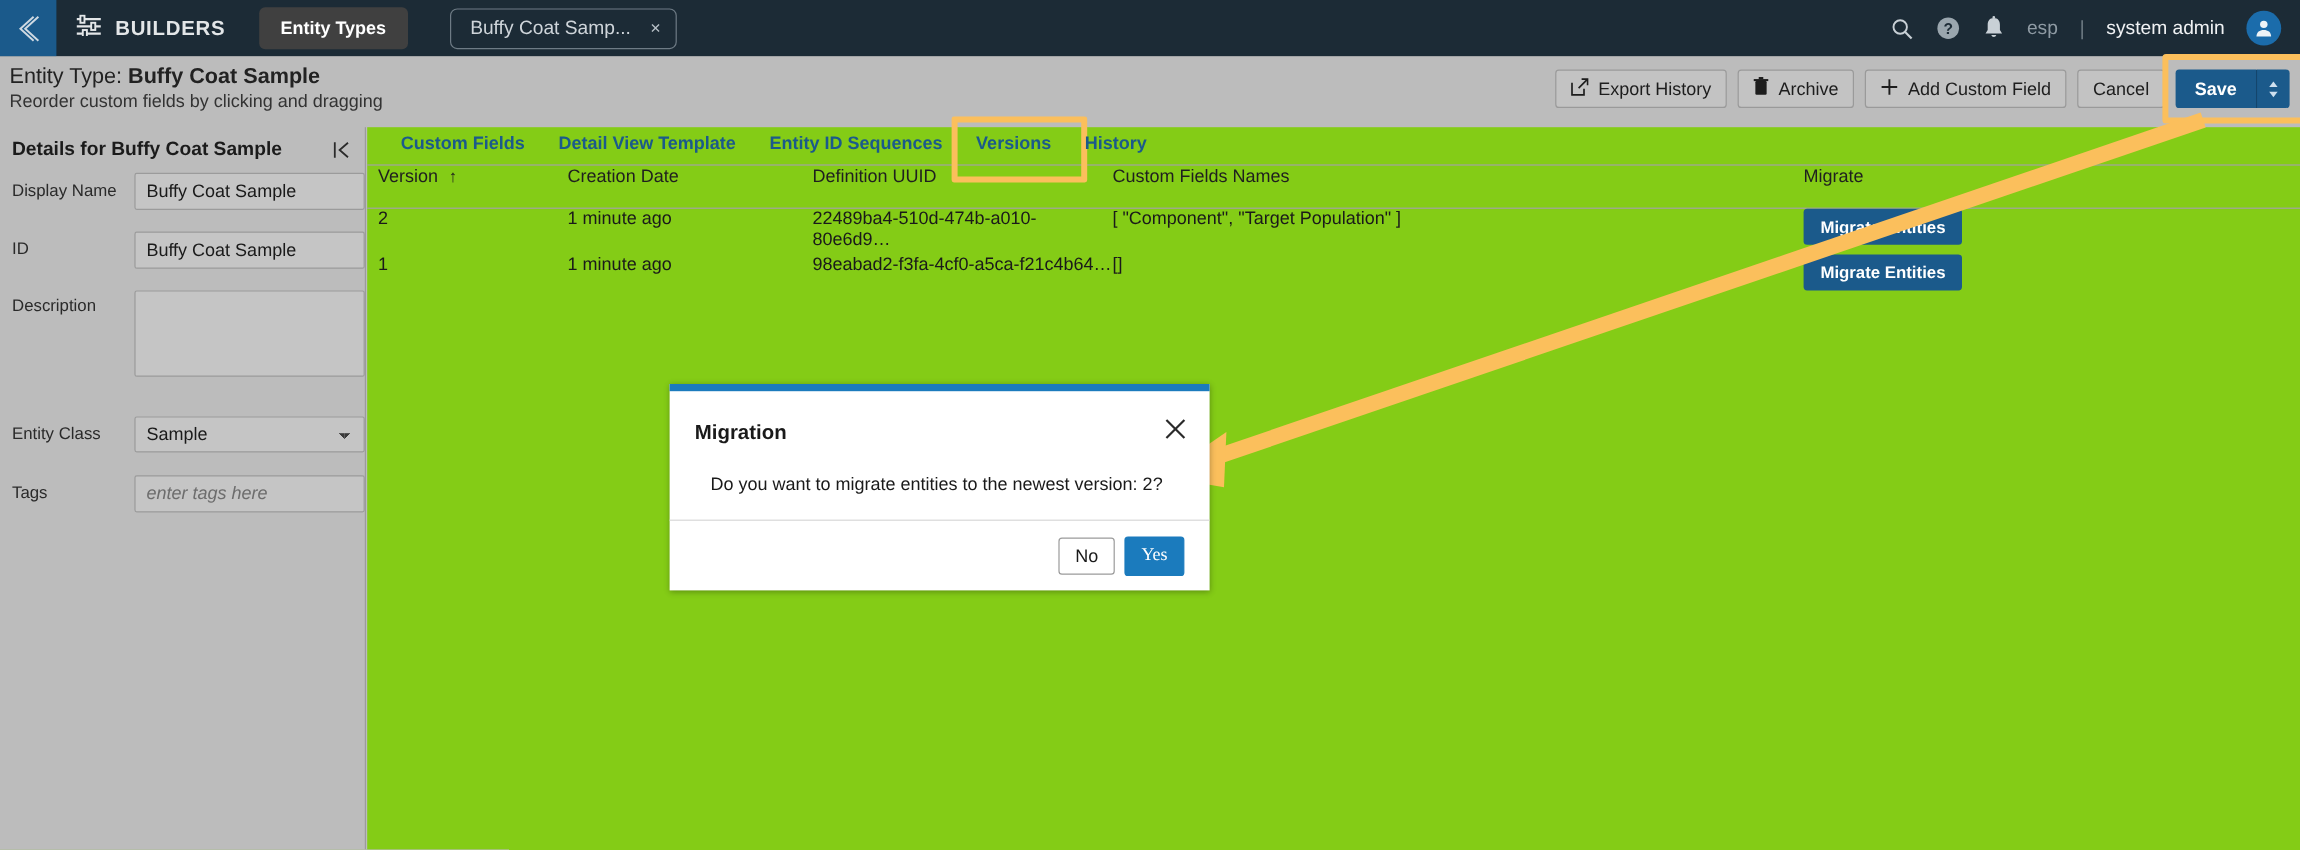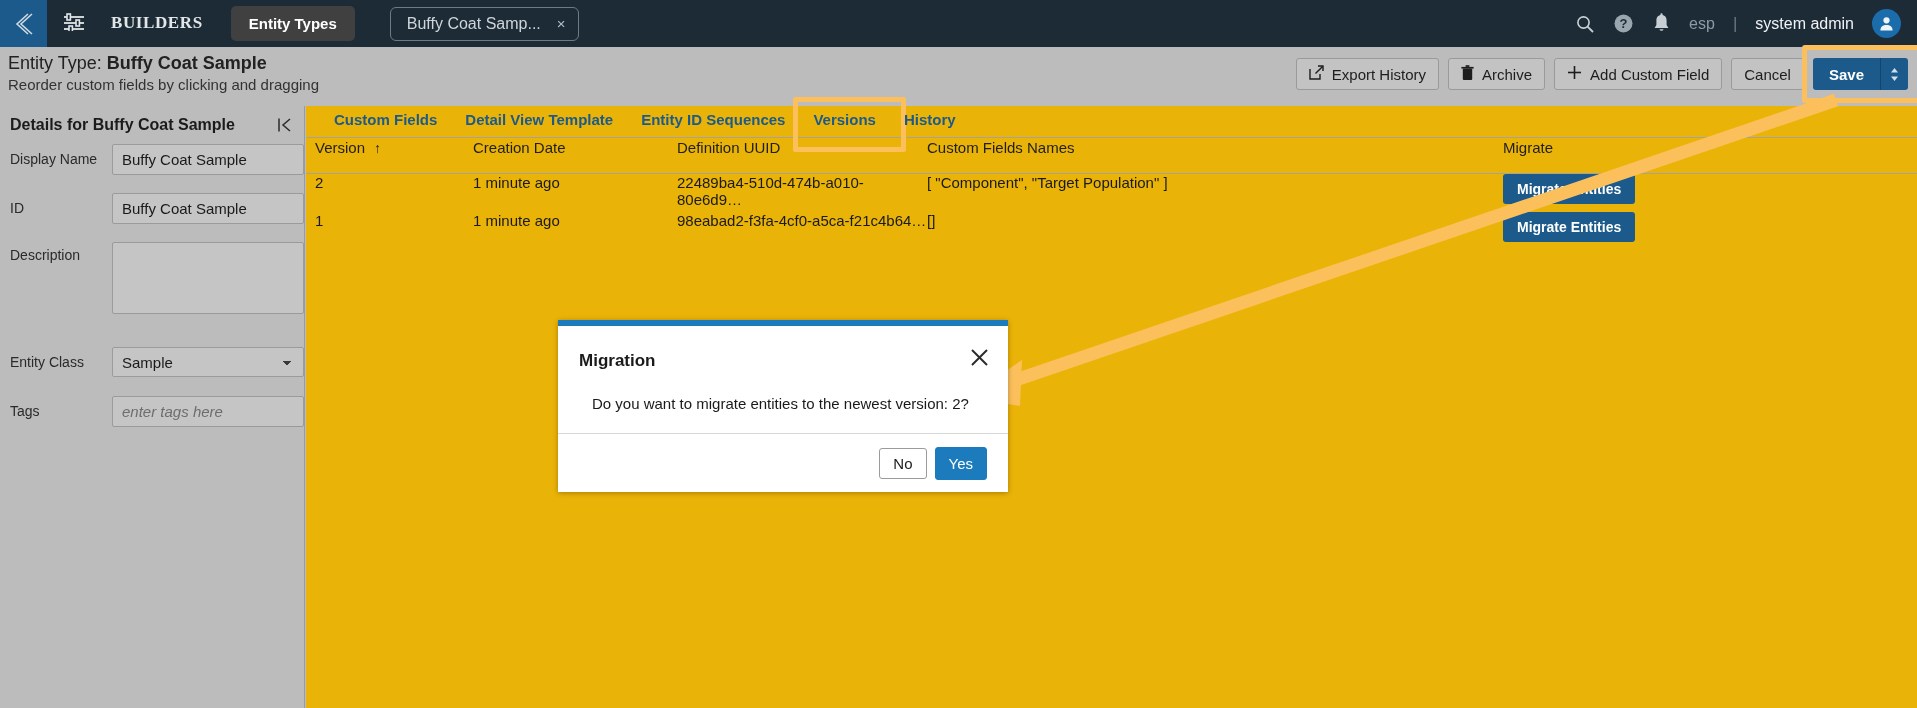--- a/index.html
+++ b/index.html
@@ -16,22 +16,22 @@
     position: absolute; left: 0; top: 0; width: 1917px; height: 47px;
     background: #1c2b36; display: flex; align-items: center;
   }
   #collapse-btn {
     width: 47px; height: 47px; background: #1b5a8b;
     display: flex; align-items: center; justify-content: center;
     cursor: pointer; flex: 0 0 auto;
   }
   #collapse-btn svg { display: block; }
   .builders-group {
-    display: flex; gap: 26px;
-    margin-left: 16px; flex: 0 0 auto; font-family: Liberation Serif, serif;
+    display: flex; align-items: center; gap: 11px;
+    margin-left: 16px; flex: 0 0 auto;
   }
   .builders-label {
     color: #e3e6e8; font-size: 17px; font-weight: bold; letter-spacing: .6px;
   }
   .nav-pill {
     margin-left: 28px; background: #404040; color: #ffffff;
     font-size: 15px; font-weight: bold; border-radius: 5px;
     padding: 9px 18px; cursor: pointer; flex: 0 0 auto;
   }
   .nav-tab {
@@ -117,21 +117,21 @@
     background-image:
       linear-gradient(45deg, transparent 50%, #3a3a3a 50%),
       linear-gradient(135deg, #3a3a3a 50%, transparent 50%);
     background-position: calc(100% - 16px) 13px, calc(100% - 11px) 13px;
     background-size: 5px 5px, 5px 5px; background-repeat: no-repeat;
   }
 
   
   #content {
     position: absolute; left: 306px; top: 106px; width: 1611px; height: 602px;
-    background: #eab308;
+    background: #84cc16;
   }
   #tabbar {
     position: absolute; left: 0; top: 0; width: 1611px; height: 32px;
     display: flex; align-items: flex-start; gap: 0;
     border-bottom: 1px solid #a3a3a3;
   }
   .tab {
     font-size: 15px; font-weight: bold; color: #1b5a8b;
     padding: 5px 14px; cursor: pointer; position: relative; white-space: nowrap;
   }
@@ -194,21 +194,21 @@
     justify-content: flex-end; gap: 8px; padding-right: 21px;
   }
   .mbtn-no {
     background: #fff; border: 1px solid #9b9b9b; border-radius: 3px;
     font-size: 15px; color: #1a1a1a; padding: 6px 13px; cursor: pointer;
     font-family: "Liberation Sans", sans-serif;
   }
   .mbtn-yes {
     background: #1b7bbd; border: 1px solid #1b7bbd; border-radius: 3px;
     font-size: 15px; color: #fff; padding: 7px 13px; cursor: pointer;
-    font-family: Liberation Sans, sans-serif;
+    font-family: Liberation Serif, serif;
   }
 </style>
 </head>
 <body>
 
 <div id="topnav">
   <div id="collapse-btn">
     <svg width="24" height="26" viewBox="0 0 24 26">
       <path d="M16 3 L5 13 L16 23" fill="none" stroke="#cfd9e2" stroke-width="1.6"></path>
       <path d="M20 3 L9 13 L20 23" fill="none" stroke="#cfd9e2" stroke-width="1.6"></path>

